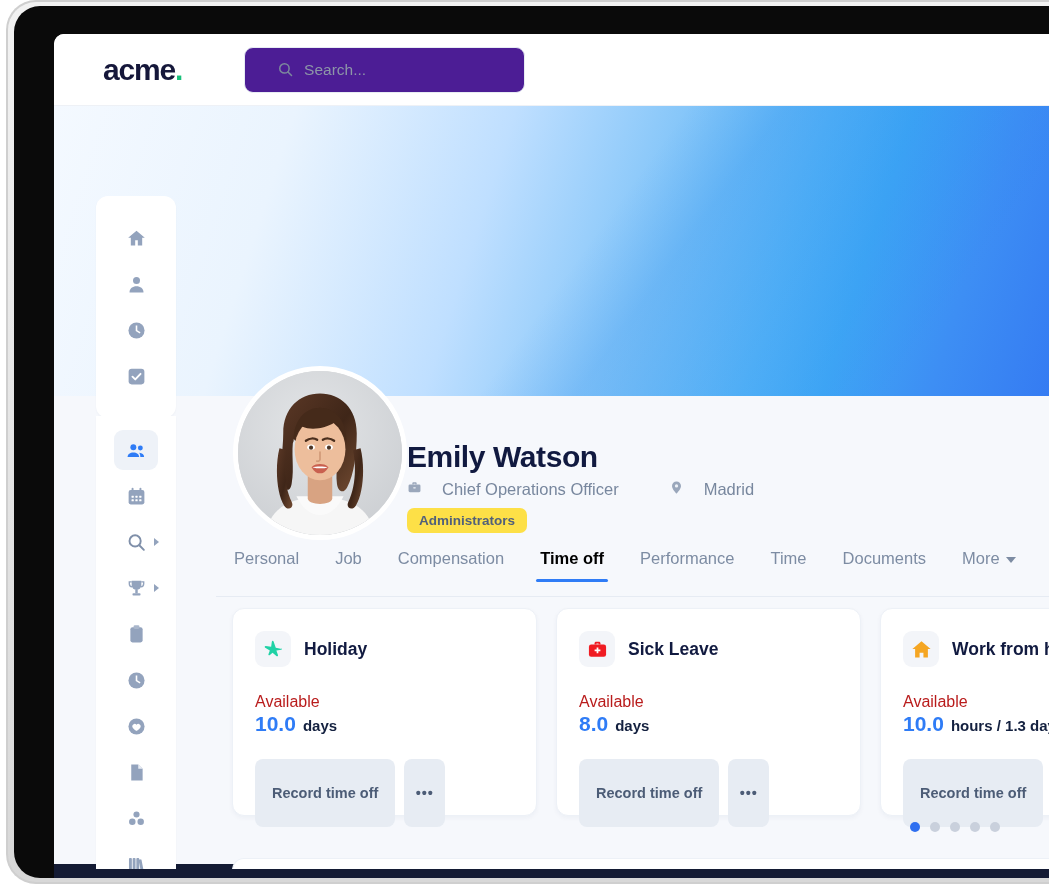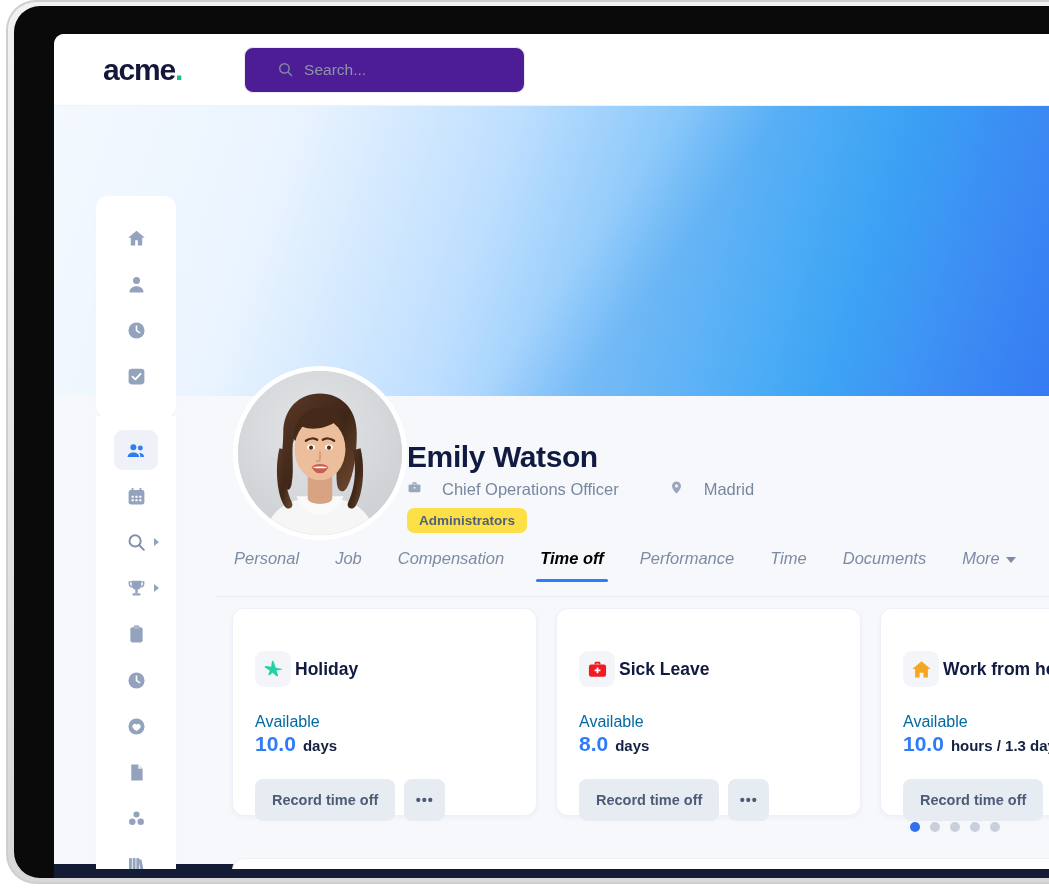--- a/index.html
+++ b/index.html
@@ -203,21 +203,20 @@
     gap: 0px;
     z-index: 7;
     border-bottom: 1px solid #e6ebf3;
   }
   .tab {
     padding: 0 18px 13px;
     font-size: 16.5px;
     color: #7d8ca3;
     position: relative;
     white-space: nowrap;
-    font-style: italic;
   }
   .tab.active { color: #000000; font-weight: 700; }
   .tab.active::after {
     content: "";
     position: absolute;
     left: 14px; right: 14px; bottom: -1px;
     height: 3px;
     background: #2f7cf6;
     border-radius: 2px;
   }
@@ -242,54 +241,54 @@
   .tcard {
     width: 305px;
     height: 208px;
     background: #ffffff;
     border-radius: 12px;
     border: 1px solid #edf1f7;
     box-shadow: 0 2px 5px rgba(25,50,95,.045);
     padding: 22px 22px 0;
     flex: none;
   }
-  .tcard-head { display: flex; align-items: center; gap: 4px; margin-top: 20px; }
+  .tcard-head { display: flex; align-items: center; gap: 13px; }
   .tcard-icon {
     width: 36px; height: 36px;
     background: #f3f5f9;
     border-radius: 9px;
     display: flex; align-items: center; justify-content: center;
   }
   .tcard-icon svg { width: 21px; height: 21px; }
   .tcard-title {
     font-size: 17.5px; font-weight: 700; color: #111a40;
   }
   .tcard-avail {
     margin-top: 26px;
     font-size: 16px;
-    color: #0369a1;
+    color: #b91c1c;
   }
   .tcard-value {
     margin-top: 1px;
     display: flex; align-items: baseline; gap: 7px;
   }
   .tcard-num { font-size: 21px; font-weight: 700; color: #2f7cf6; }
   .tcard-unit { font-size: 15px; font-weight: 700; color: #13203f; }
   .tcard-actions {
     margin-top: 23px;
     display: flex; gap: 9px;
   }
   .btn-record {
     background: #e7ecf3;
     color: #4c5c76;
     font-size: 14.5px;
     font-weight: 700;
     border: none;
     border-radius: 8px;
-    padding: 13px 17px;
+    padding: 26px 17px;
     font-family: "Liberation Sans", sans-serif;
   }
   .btn-dots {
     background: #e7ecf3;
     color: #4c5c76;
     border: none;
     border-radius: 8px;
     width: 41px;
     font-size: 14.5px;
     font-weight: 700;

